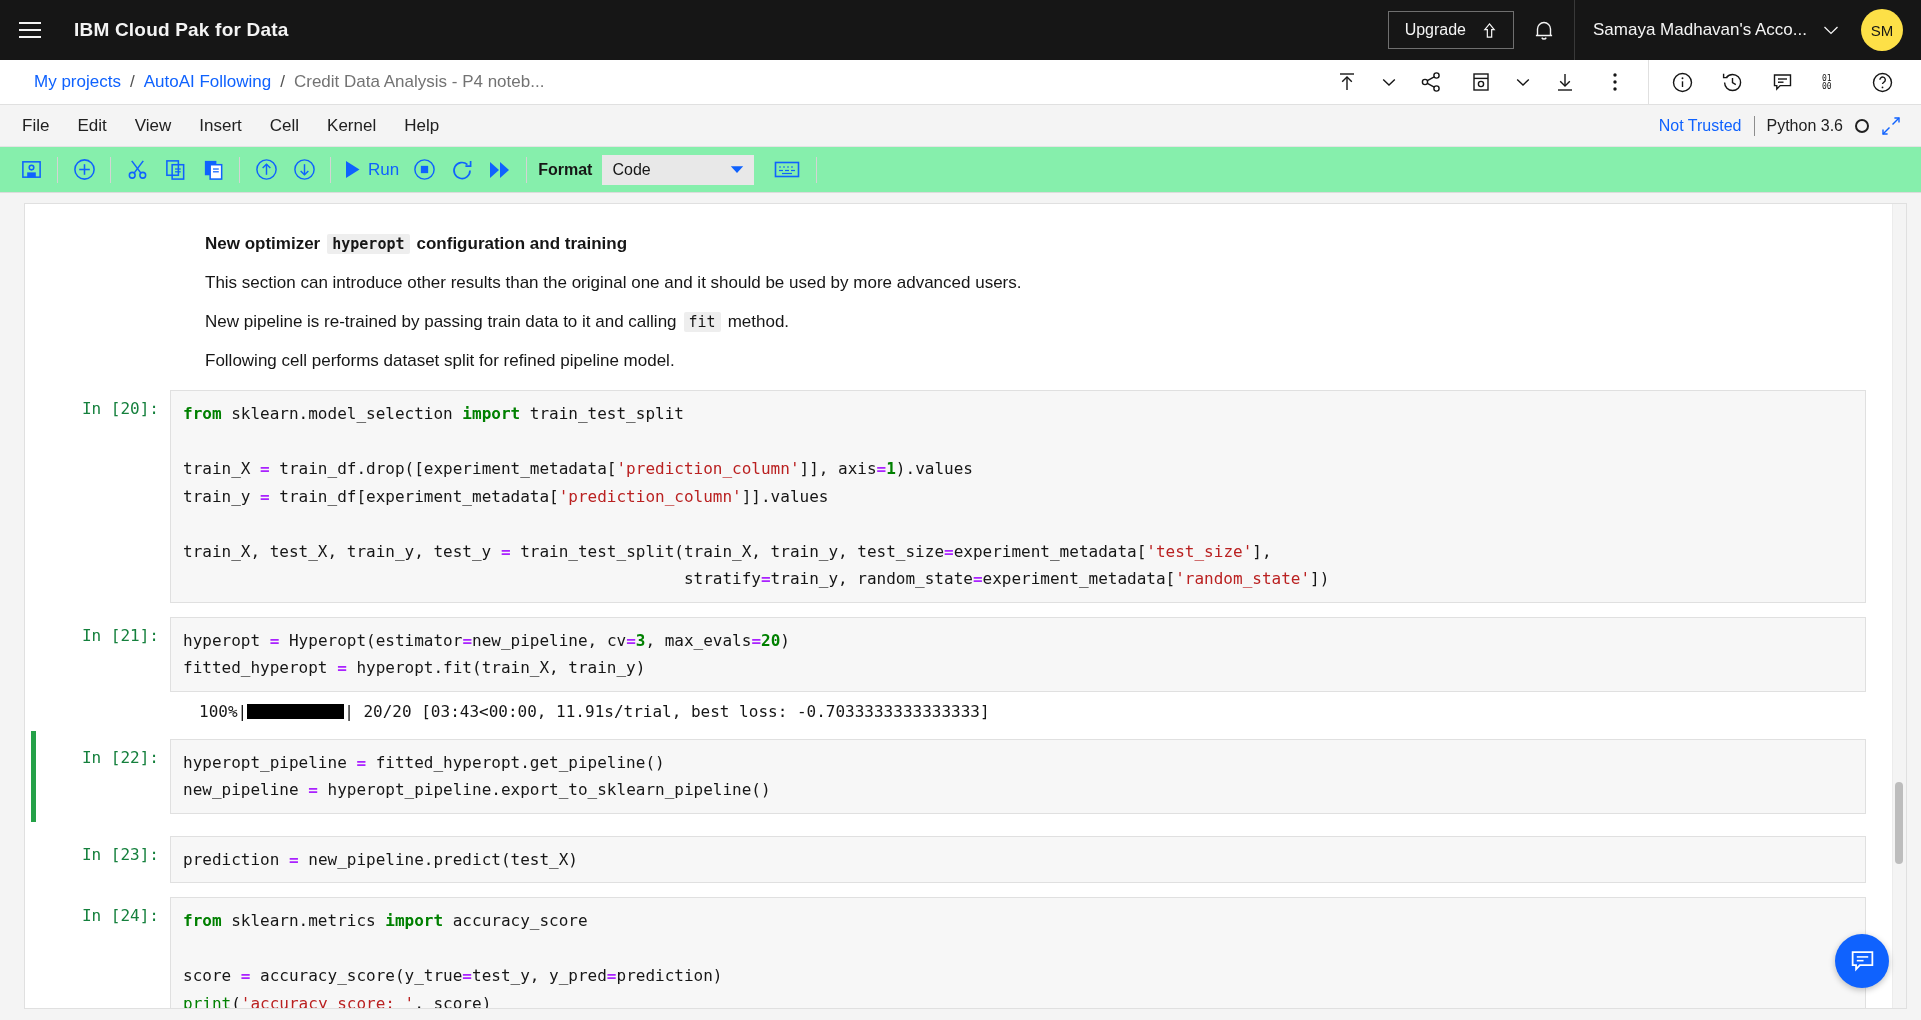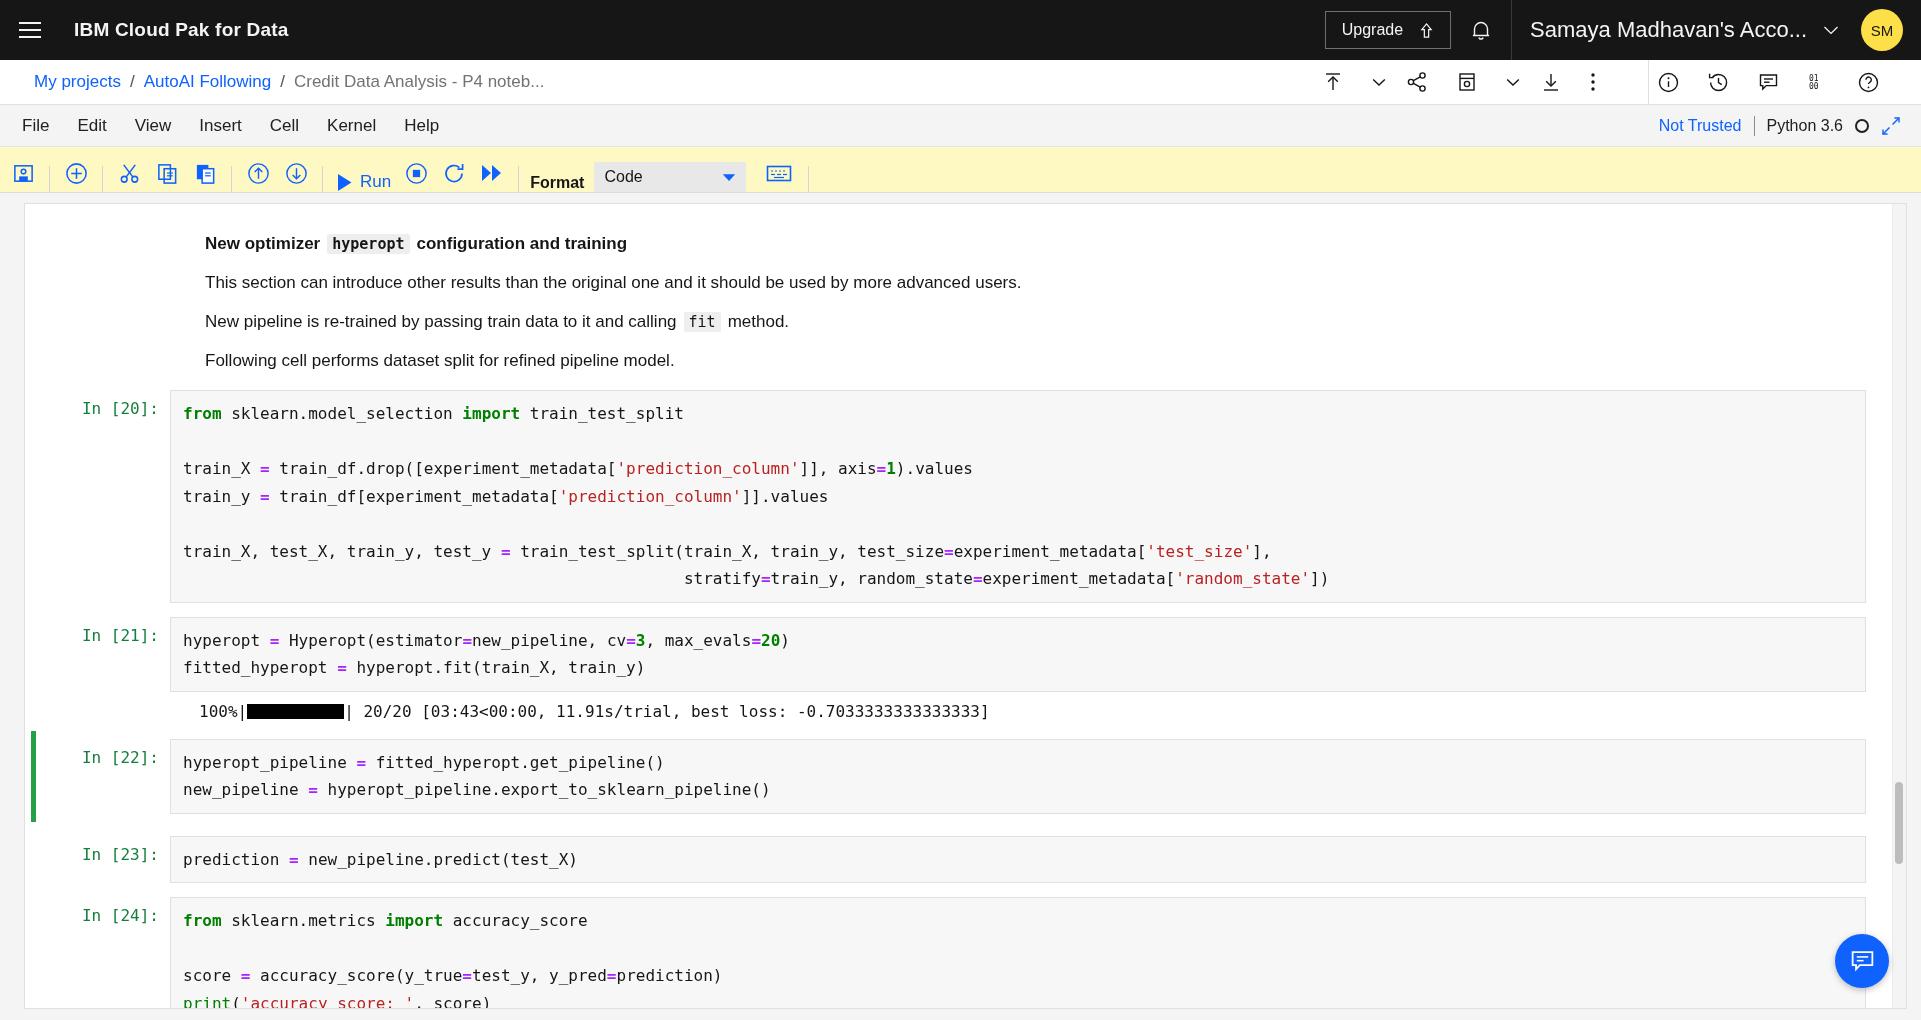--- a/index.html
+++ b/index.html
@@ -32,41 +32,41 @@
     height: 38px; padding: 0 16px; display: flex; align-items: center; gap: 16px;
     background: transparent; cursor: pointer; white-space: nowrap;
   }
   .hdr-icon-btn {
     width: 60px; height: 60px; display: flex; align-items: center; justify-content: center;
     cursor: pointer; color: #f4f4f4;
   }
   .hdr-divider { width: 1px; height: 60px; background: #393939; }
   .account {
     display: flex; align-items: center; gap: 16px; padding: 0 18px; height: 60px;
-    color: #f4f4f4; font-size: 22px; cursor: pointer; white-space: nowrap;
+    color: #f4f4f4; font-size: 17px; cursor: pointer; white-space: nowrap;
   }
   .avatar {
     width: 42px; height: 42px; border-radius: 50%; background: #fde047; color: #161616;
     display: flex; align-items: center; justify-content: center;
     font-size: 15px; font-weight: 400; margin-right: 18px; margin-left: 4px;
   }
 
   
   .crumb-bar {
     position: absolute; top: 60px; left: 0; width: 1921px; height: 45px;
     background: #ffffff; display: flex; align-items: center;
     border-bottom: 1px solid #e0e0e0;
   }
   .crumbs { display: flex; align-items: center; padding-left: 34px; font-size: 17px; }
   .crumb-link { color: #0f62fe; cursor: pointer; white-space: nowrap; }
   .crumb-sep { color: #525252; margin: 0 9px; }
   .crumb-current { color: #737373; white-space: nowrap; }
   .crumb-actions { margin-left: auto; display: flex; align-items: center; height: 45px; }
   .cb-icon {
-    width: 50px; height: 45px; display: flex; align-items: center; 
+    width: 50px; height: 45px; display: flex; align-items: center; justify-content: center;
     cursor: pointer; color: #b91c1c;
   }
   .cb-icon.narrow { width: 34px; }
   .cb-divider { width: 1px; height: 45px; background: #e0e0e0; margin: 0 8px; }
 
   
   .nb-frame {
     position: absolute; top: 105px; left: 0; width: 1921px; height: 915px;
     background: #f4f4f4;
   }
@@ -81,22 +81,22 @@
   .not-trusted { color: #0f62fe; font-size: 16px; cursor: pointer; }
   .vline { width: 1px; height: 20px; background: #8d8d8d; }
   .kernel-name { color: #212121; font-size: 16px; }
   .kernel-idle {
     width: 14px; height: 14px; border: 2px solid #212121; border-radius: 50%;
   }
   .expand-ic { cursor: pointer; color: #0f62fe; }
 
   
   .toolbar {
-    height: 46px; background: #fef9c3; display: flex; align-items: flex-end;
-    padding-left: 4px; border-bottom: 1px solid #dcdcdc;
+    height: 46px; background: #86efac; display: flex; align-items: center;
+    padding-left: 12px; border-bottom: 1px solid #dcdcdc;
   }
   .tb-btn {
     width: 38px; height: 38px; display: flex; align-items: center; justify-content: center;
     cursor: pointer; color: #0f62fe;
   }
   .tb-sep { width: 1px; height: 26px; background: #d4d4d4; margin: 0 7px; }
   .tb-run {
     display: flex; align-items: center; gap: 7px; cursor: pointer;
     color: #0f62fe; font-size: 17px; padding: 0 6px;
   }

